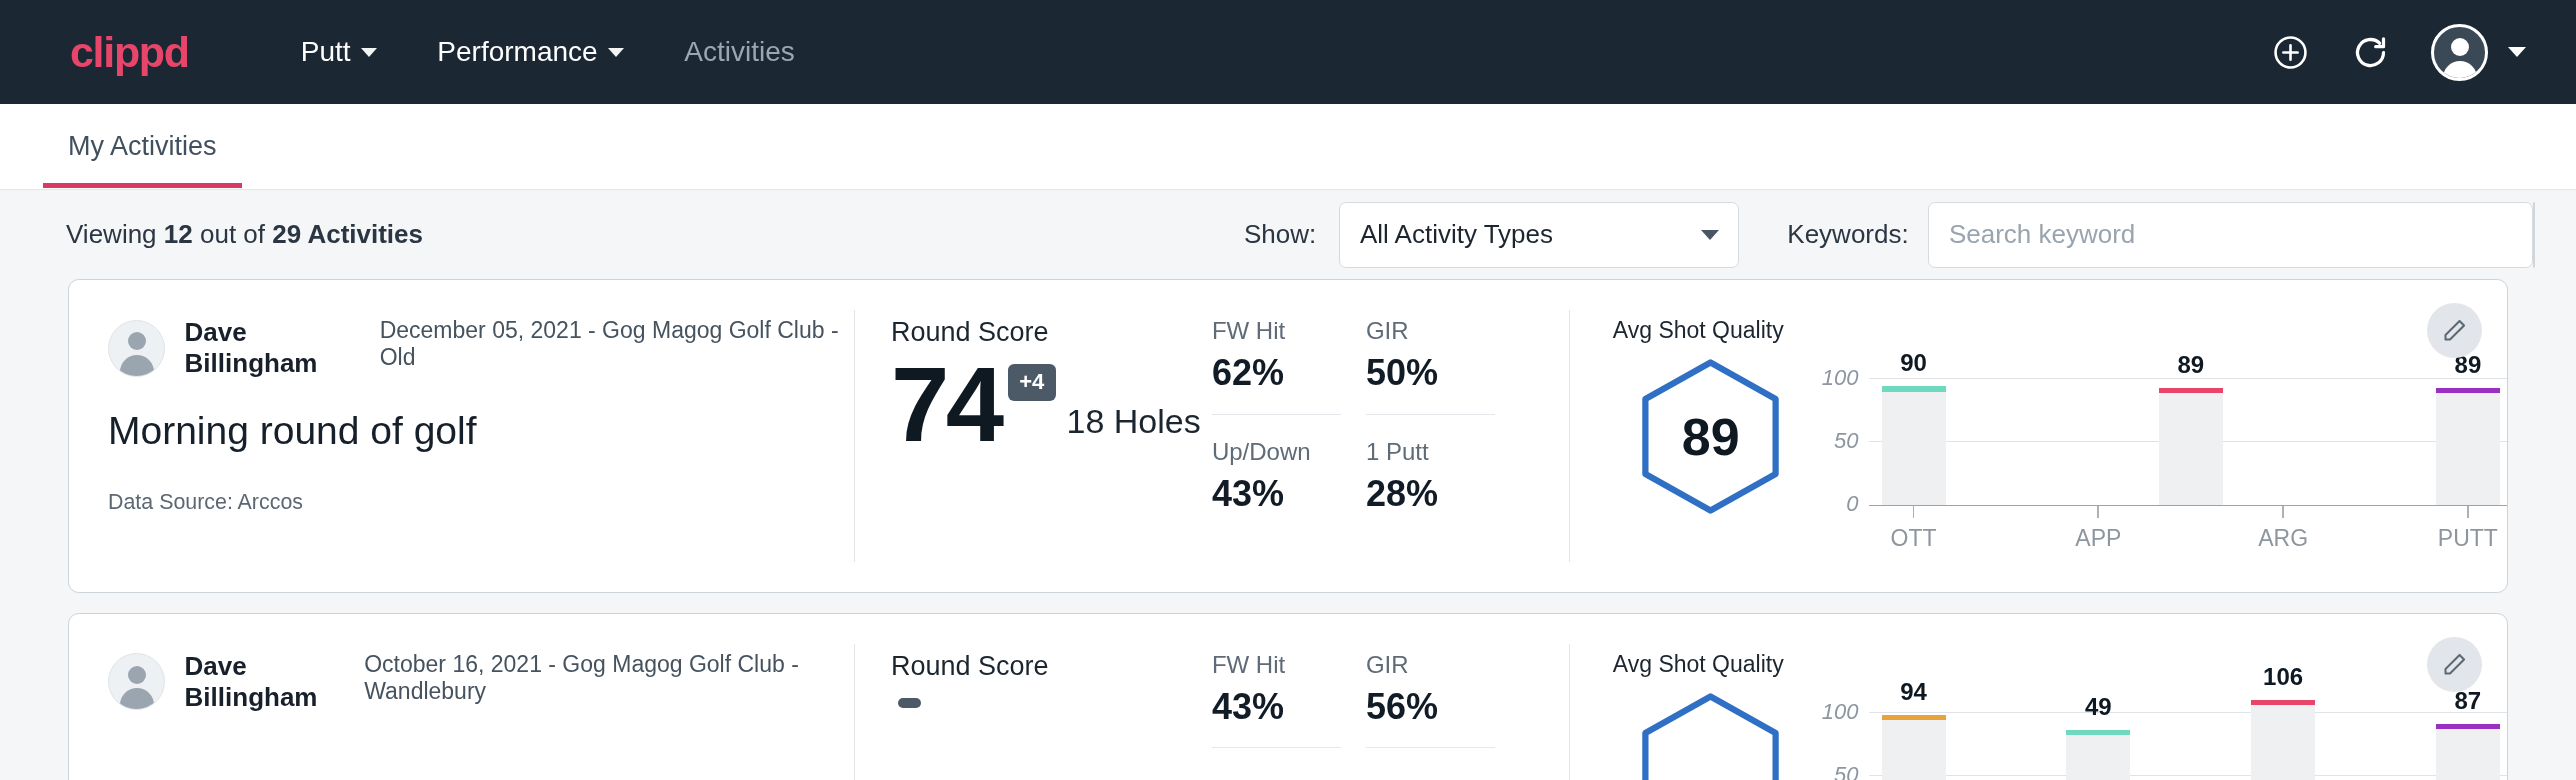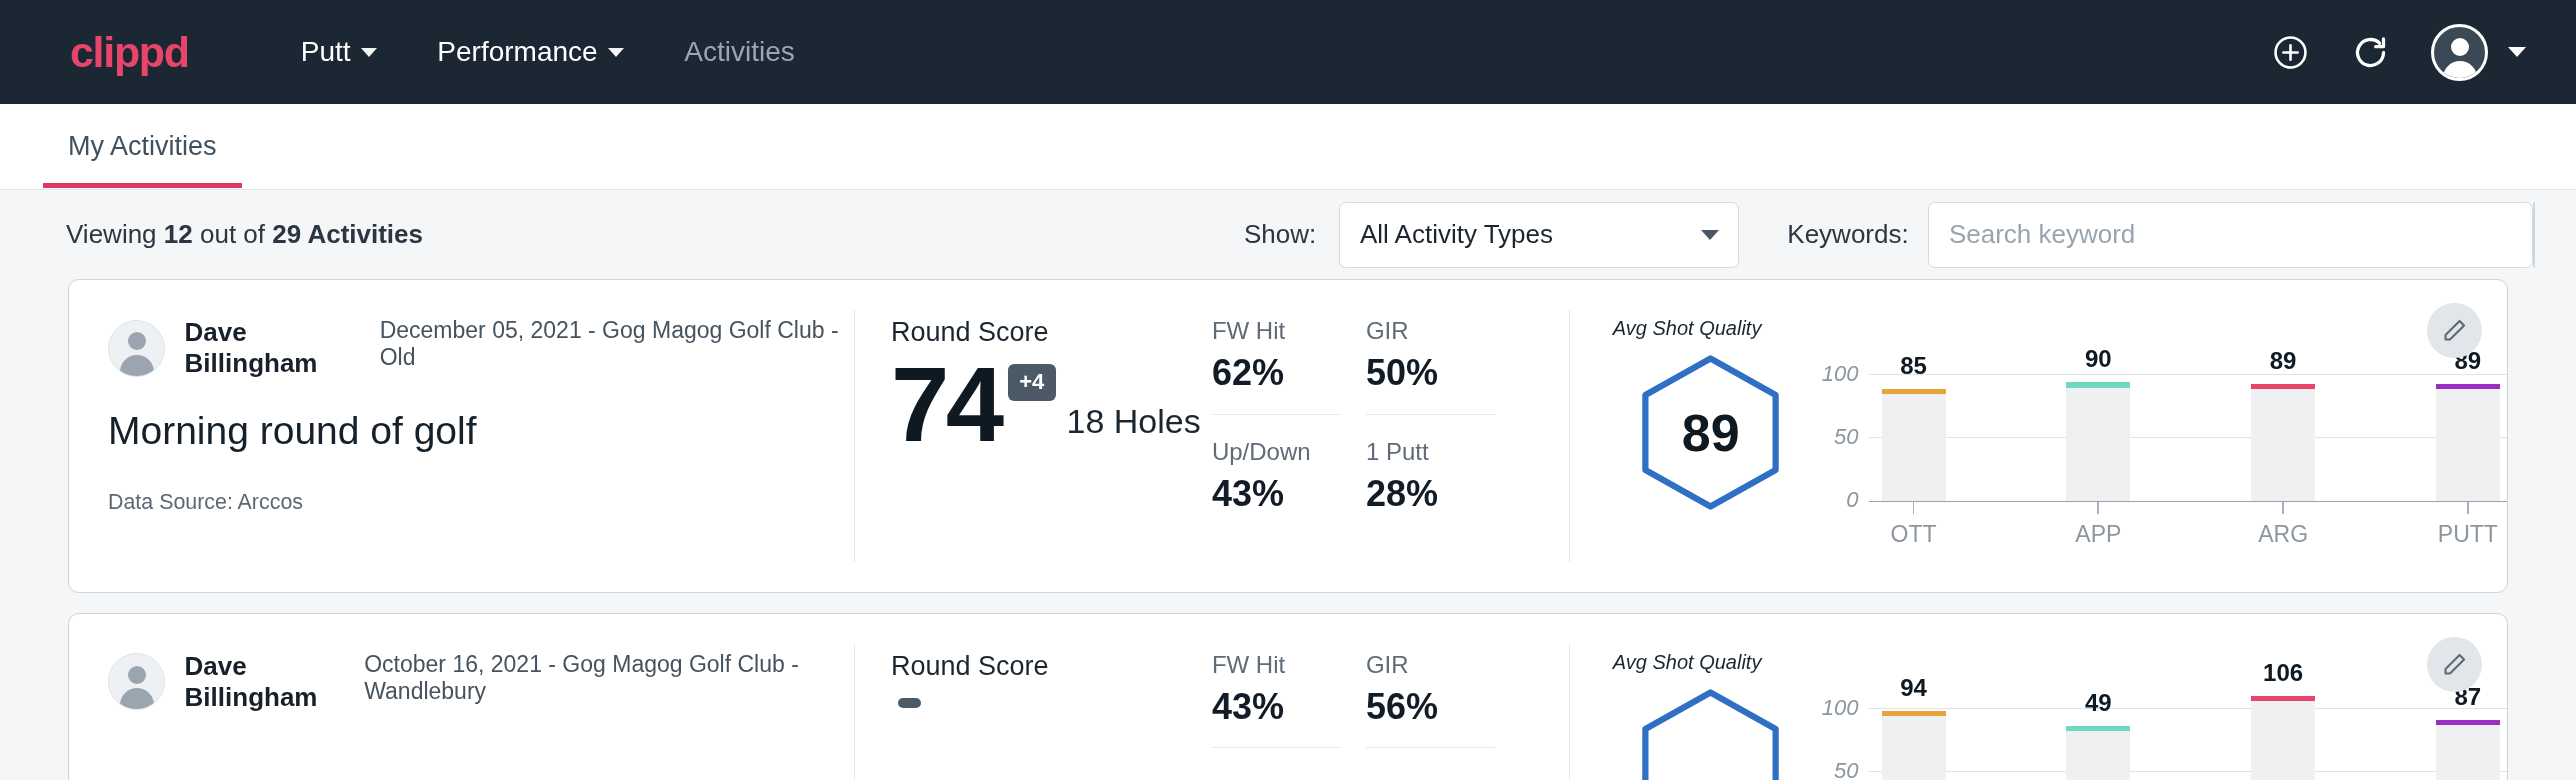--- a/index.html
+++ b/index.html
@@ -235,21 +235,21 @@
   .stat-k { font-size: 24px; color: #5f6b77; }
   .stat-v { font-size: 36px; font-weight: 700; color: #121c26; margin-top: 7.1px; }
   .stat-cell-top { padding-bottom: 19.6px; border-bottom: 0.9px solid #e4e8ec; }
   .stat-cell-bot { padding-top: 23px; }
 
   .col-quality {
     flex: 1;
     padding: 37px 0 0 43px;
     display: flex; flex-direction: column;
   }
-  .q-head { font-size: 20px; color: #1c2630; font-style: italic; }
+  .q-head { font-size: 23px; color: #1c2630; }
   .q-body { display: flex; align-items: flex-start; margin-top: 7.1px; }
   .hexwrap { width: 196px; display: flex; justify-content: center; padding-top: 7.1px; }
   .hex { position: relative; width: 143px; height: 157px; }
   .hex svg { display: block; }
   .hex-num {
     position: absolute; inset: 0;
     display: flex; align-items: center; justify-content: center;
     font-size: 52px; font-weight: 700; color: #0f1922;
   }
 
@@ -434,26 +434,20 @@
               <span class="ytick">100</span>
             </div>
             <div class="gl" style="bottom:calc(100% * 50 / 115);">
               <span class="ytick">50</span>
             </div>
             <div class="gl" style="bottom:0;background:transparent;">
               <span class="ytick">0</span>
             </div>
             <div class="bars">
               <div class="barcol">
-                <div class="bar-val" style="bottom:calc(100% * 85 / 115 + 14.3px);">85</div>
-                <div class="bar" style="height:calc(100% * 85 / 115);">
-                  <div class="bar-cap" style="background:#e8a33d;"></div>
-                </div>
-              </div>
-              <div class="barcol">
                 <div class="bar-val" style="bottom:calc(100% * 90 / 115 + 14.3px);">90</div>
                 <div class="bar" style="height:calc(100% * 90 / 115);">
                   <div class="bar-cap" style="background:#6fd9c0;"></div>
                 </div>
               </div>
               <div class="barcol">
                 <div class="bar-val" style="bottom:calc(100% * 89 / 115 + 14.3px);">89</div>
                 <div class="bar" style="height:calc(100% * 89 / 115);">
                   <div class="bar-cap" style="background:#e8456b;"></div>
                 </div>

